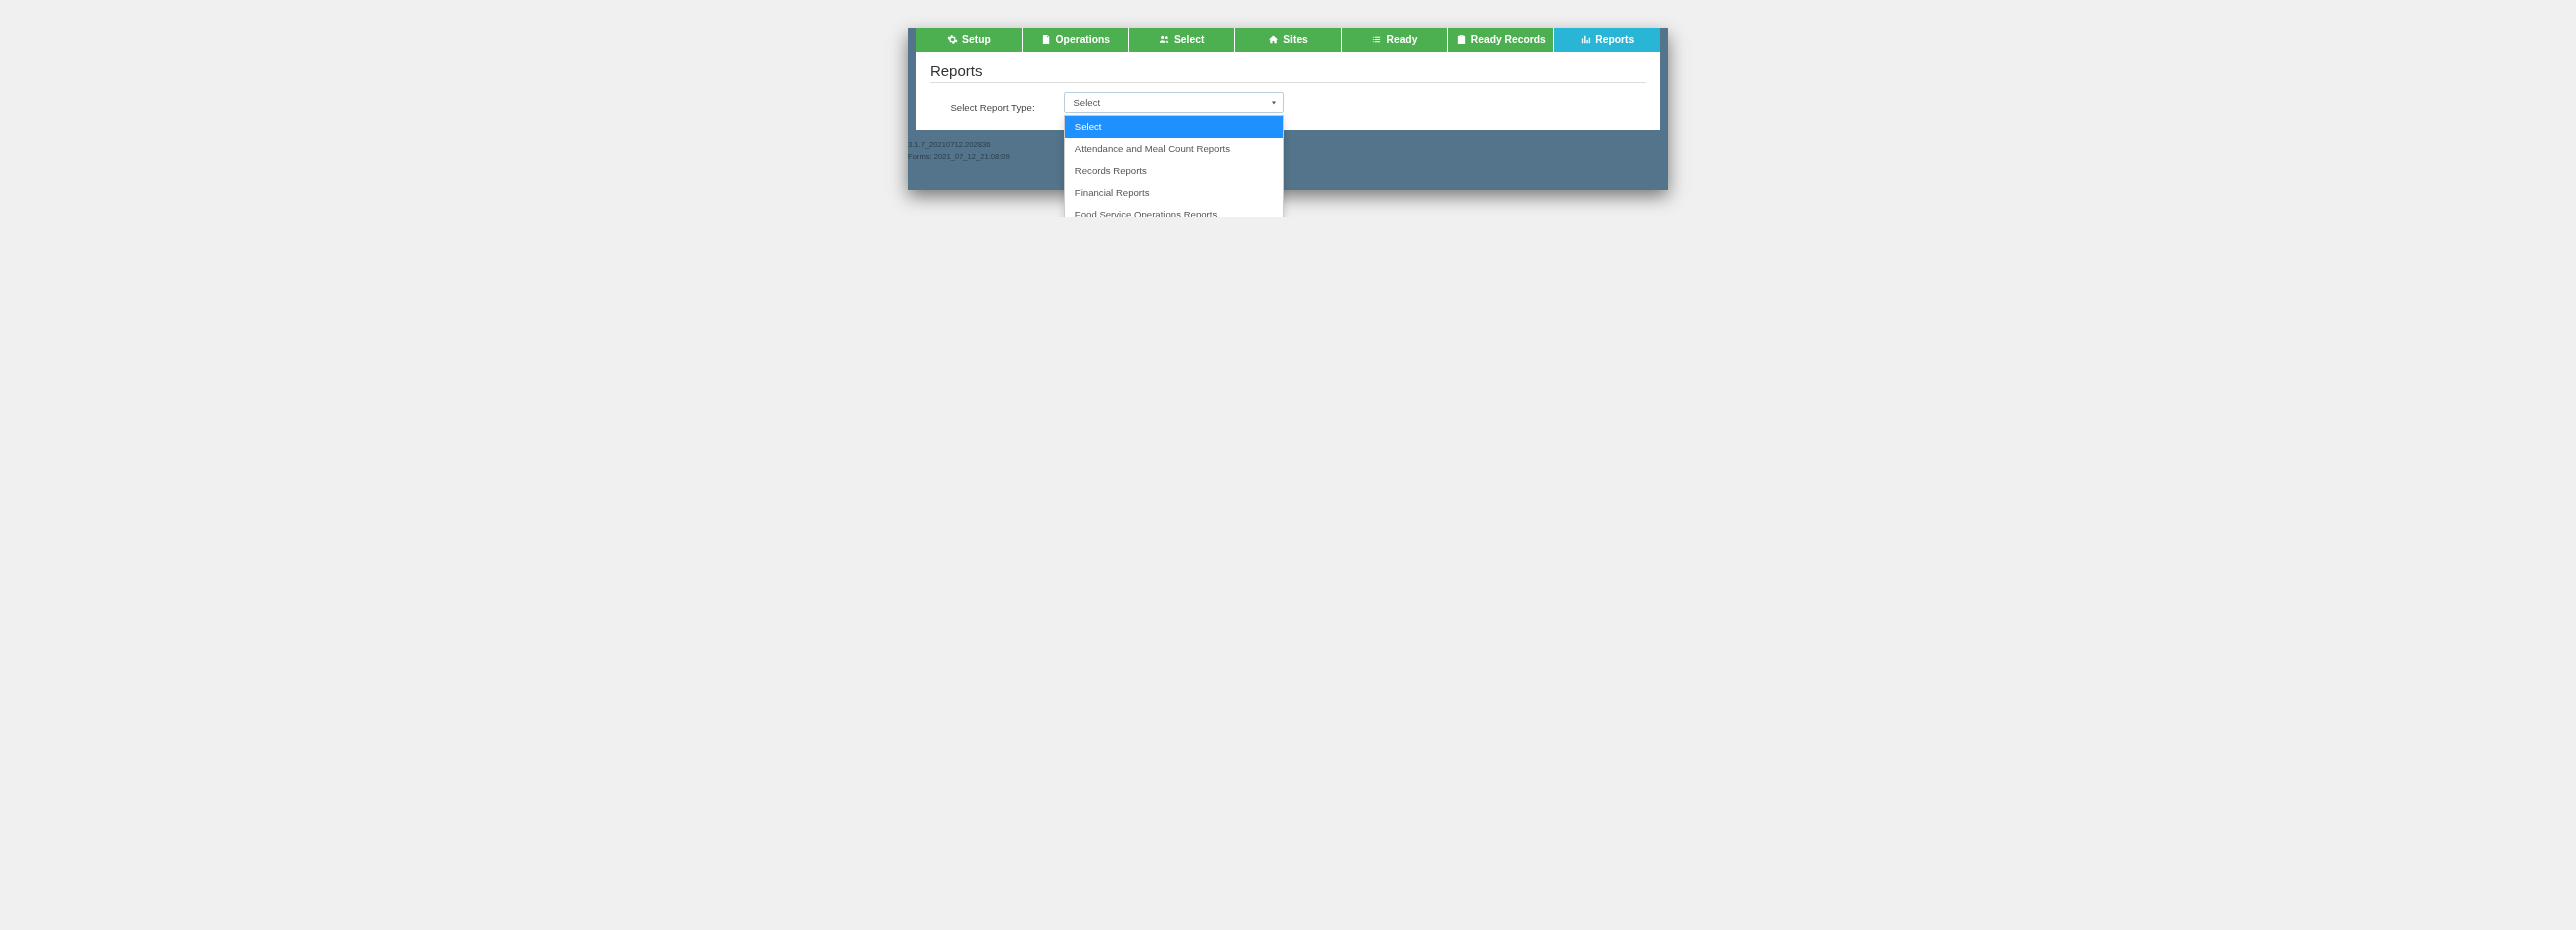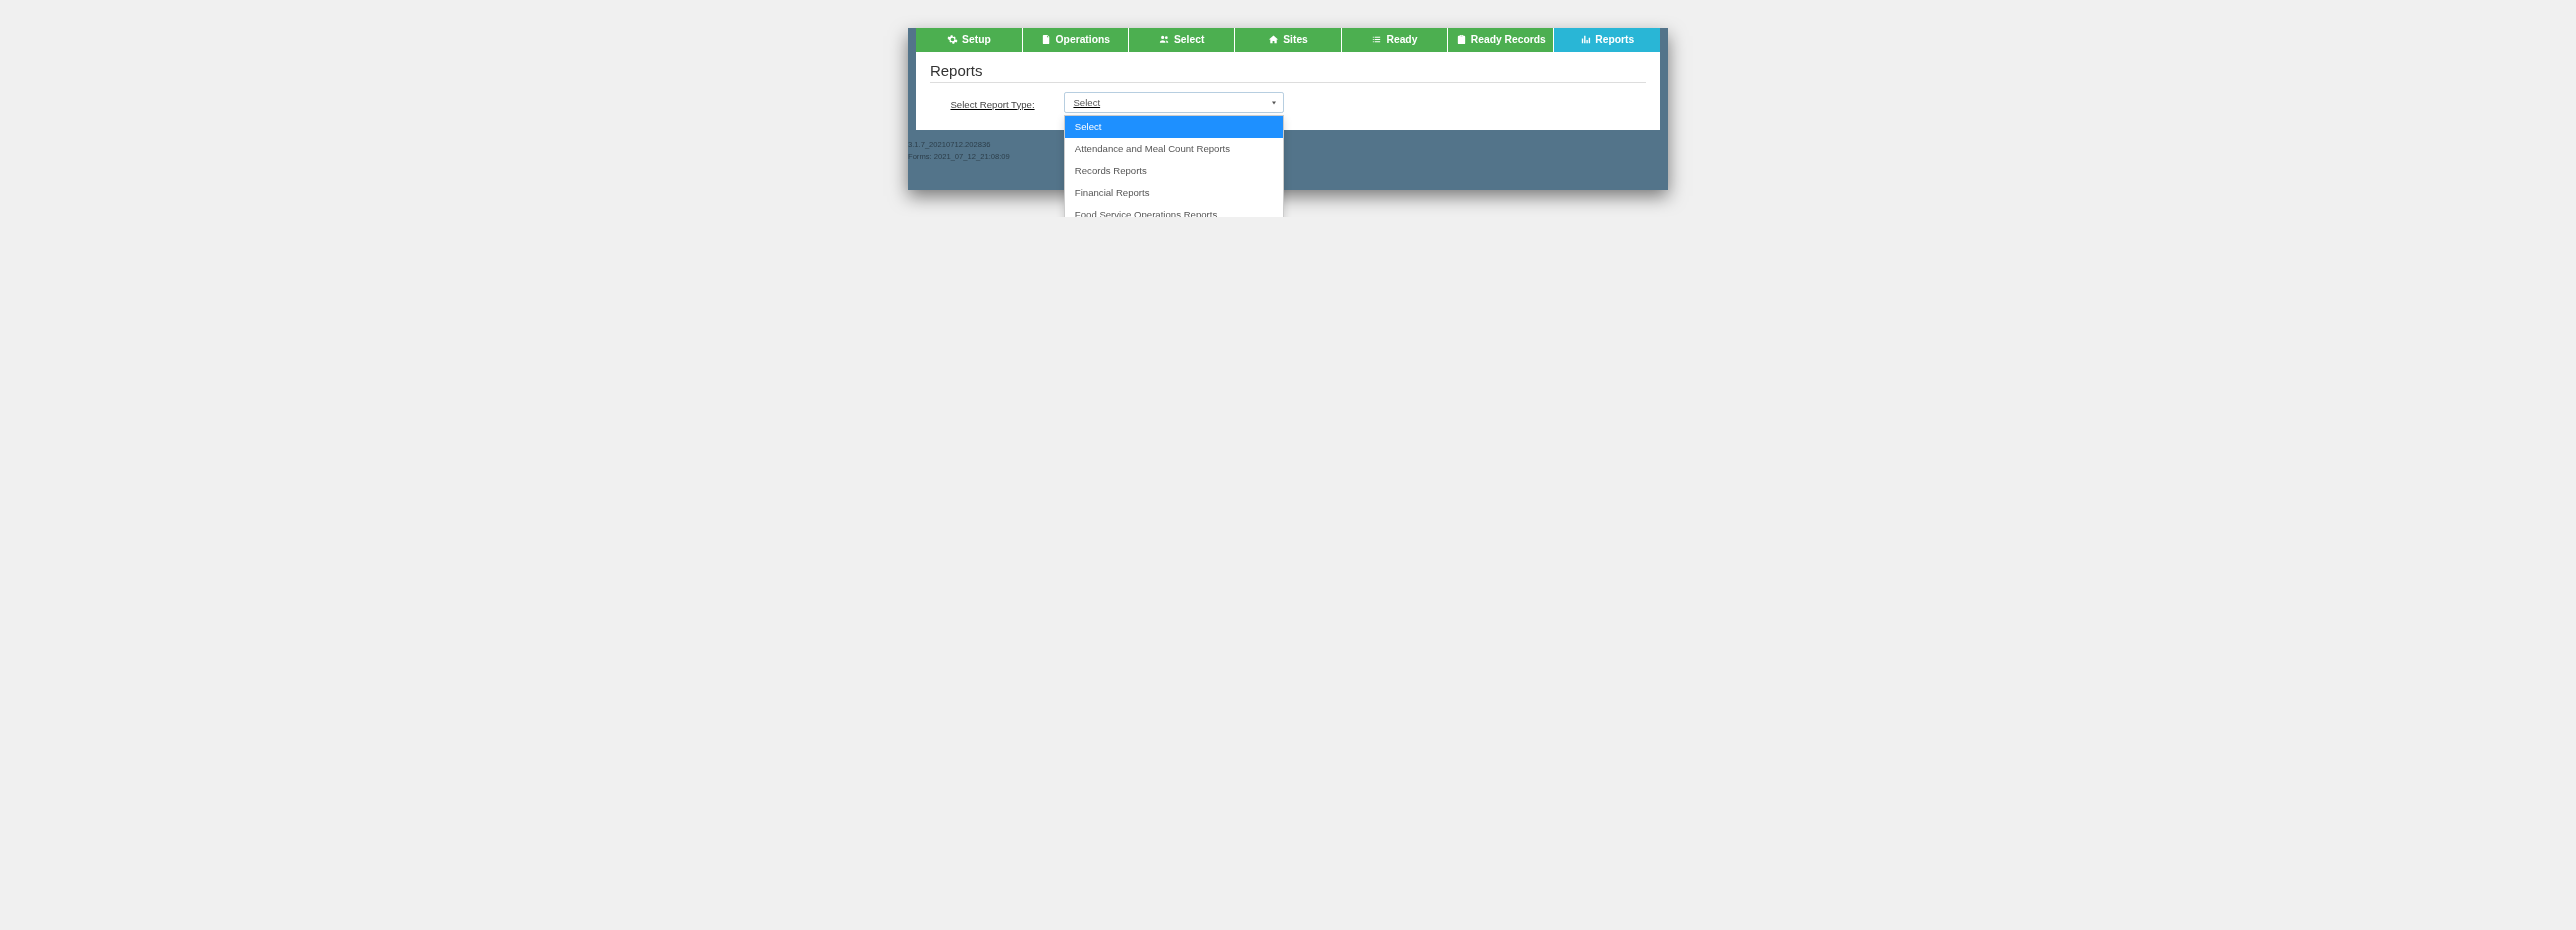--- a/index.html
+++ b/index.html
@@ -49,24 +49,23 @@
   .page-title {
     font-size: 15px;
     color: #333;
     font-weight: 500;
     padding-bottom: 2.7px;
     border-bottom: 0.7px solid #ddd;
     margin-bottom: 9.6px;
   }
   .form-row {
     display: flex;
-    align-items: center;
+    align-items: flex-end;
     gap: 13.7px;
     padding-left: 20.6px;
-    text-decoration: underline;
   }
   .form-label {
     font-size: 9.6px;
     color: #444;
     padding-top: 2.7px;
   }
   .select-wrap { position: relative; width: 220px; margin-left: 16px; }
   .select-display {
     border: 0.7px solid #b7cee0;
     border-radius: 2.1px;

